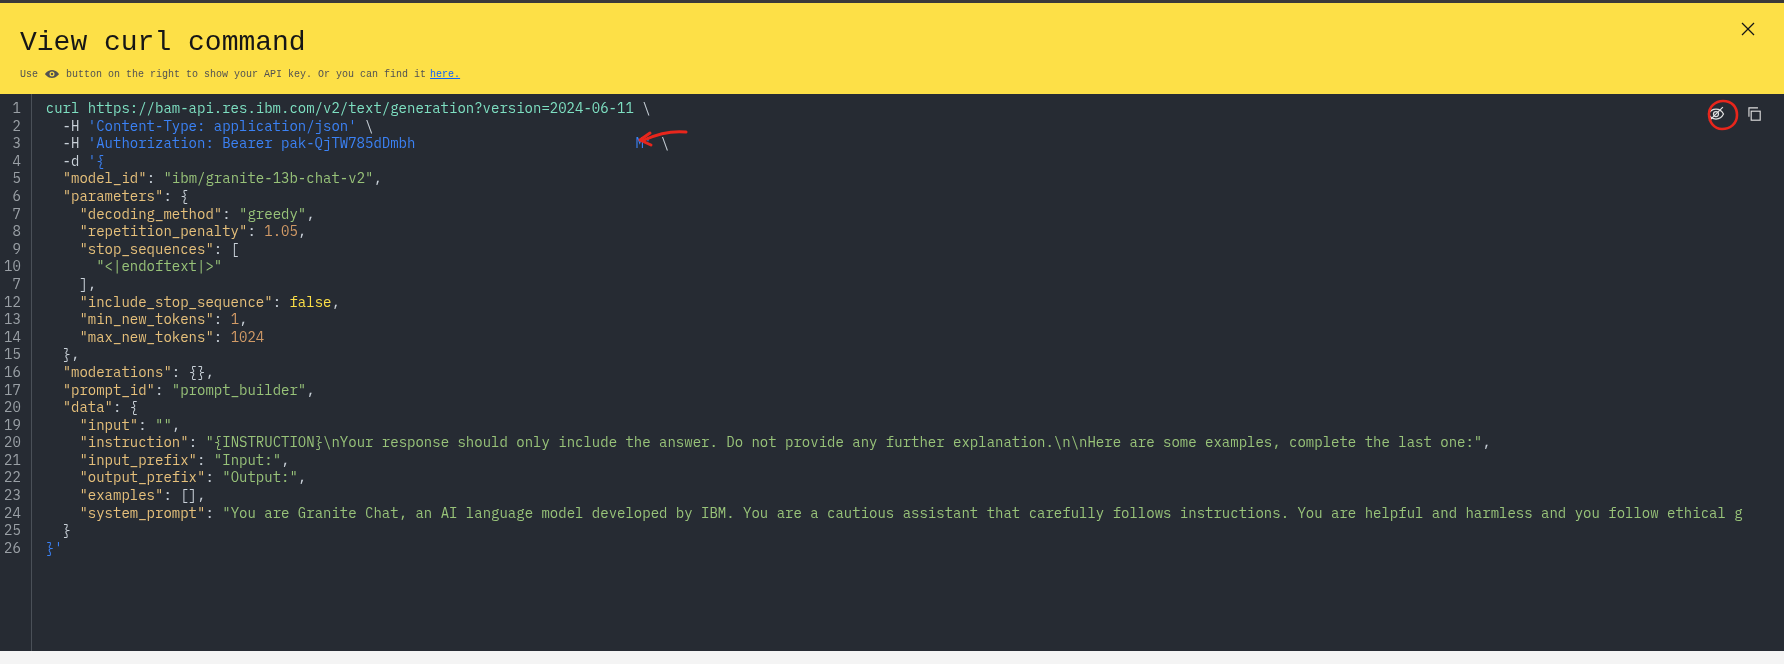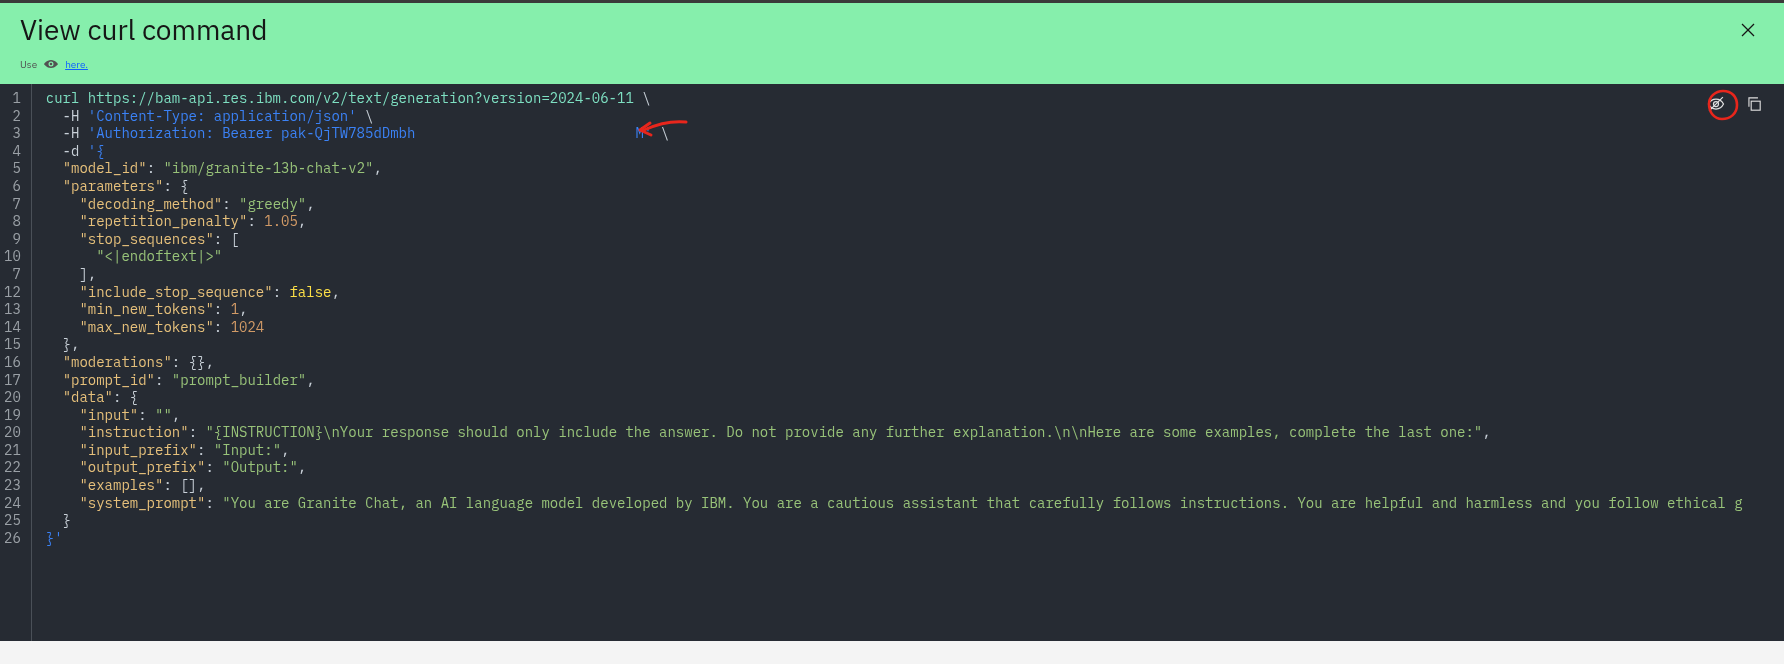--- a/index.html
+++ b/index.html
@@ -9,23 +9,24 @@
   }
   body {
     font-family: "IBM Plex Sans", -apple-system, BlinkMacSystemFont, "Segoe UI", Arial, sans-serif;
     background: #f4f4f4;
     width: 1784px;
     height: 664px;
     overflow: hidden;
     border-top: 3px solid #3a3a3a;
   }
   .header {
-    background: #86efac;
-    padding: 8px 20px 12px 20px;
+    background: #fde047;
+    padding: 24px 20px 12px 20px;
     position: relative;
+    font-family: Liberation Mono, monospace;
   }
   .title {
     font-size: 28px;
     font-weight: 400;
     color: #161616;
     margin-bottom: 8px;
   }
   .subtitle {
     font-size: 10px;
     color: #525252;
@@ -145,20 +146,21 @@
 <div class="header">
   <div class="title">View curl command</div>
   <div class="subtitle">
     <span>Use</span>
     <span class="eye-icon-small">
       <svg width="16" height="16" viewBox="0 0 32 32" fill="#525252">
           <path d="M16 8C7 8 2 16 2 16s5 8 14 8 14-8 14-8-5-8-14-8zm0 13a5 5 0 115-5 5 5 0 01-5 5z"></path>
           <circle cx="16" cy="16" r="2.5"></circle>
         </svg>
     </span>
+    <span>button on the right to show your API key. Or you can find it</span>
     <a class="here-link">here.</a>
   </div>
   <div class="close-btn">
     <span>
       <svg width="16" height="16" viewBox="0 0 16 16" stroke="#161616" stroke-width="1.2">
           <line x1="2" y1="2" x2="14" y2="14"></line>
           <line x1="14" y1="2" x2="2" y2="14"></line>
         </svg>
     </span>
   </div>

